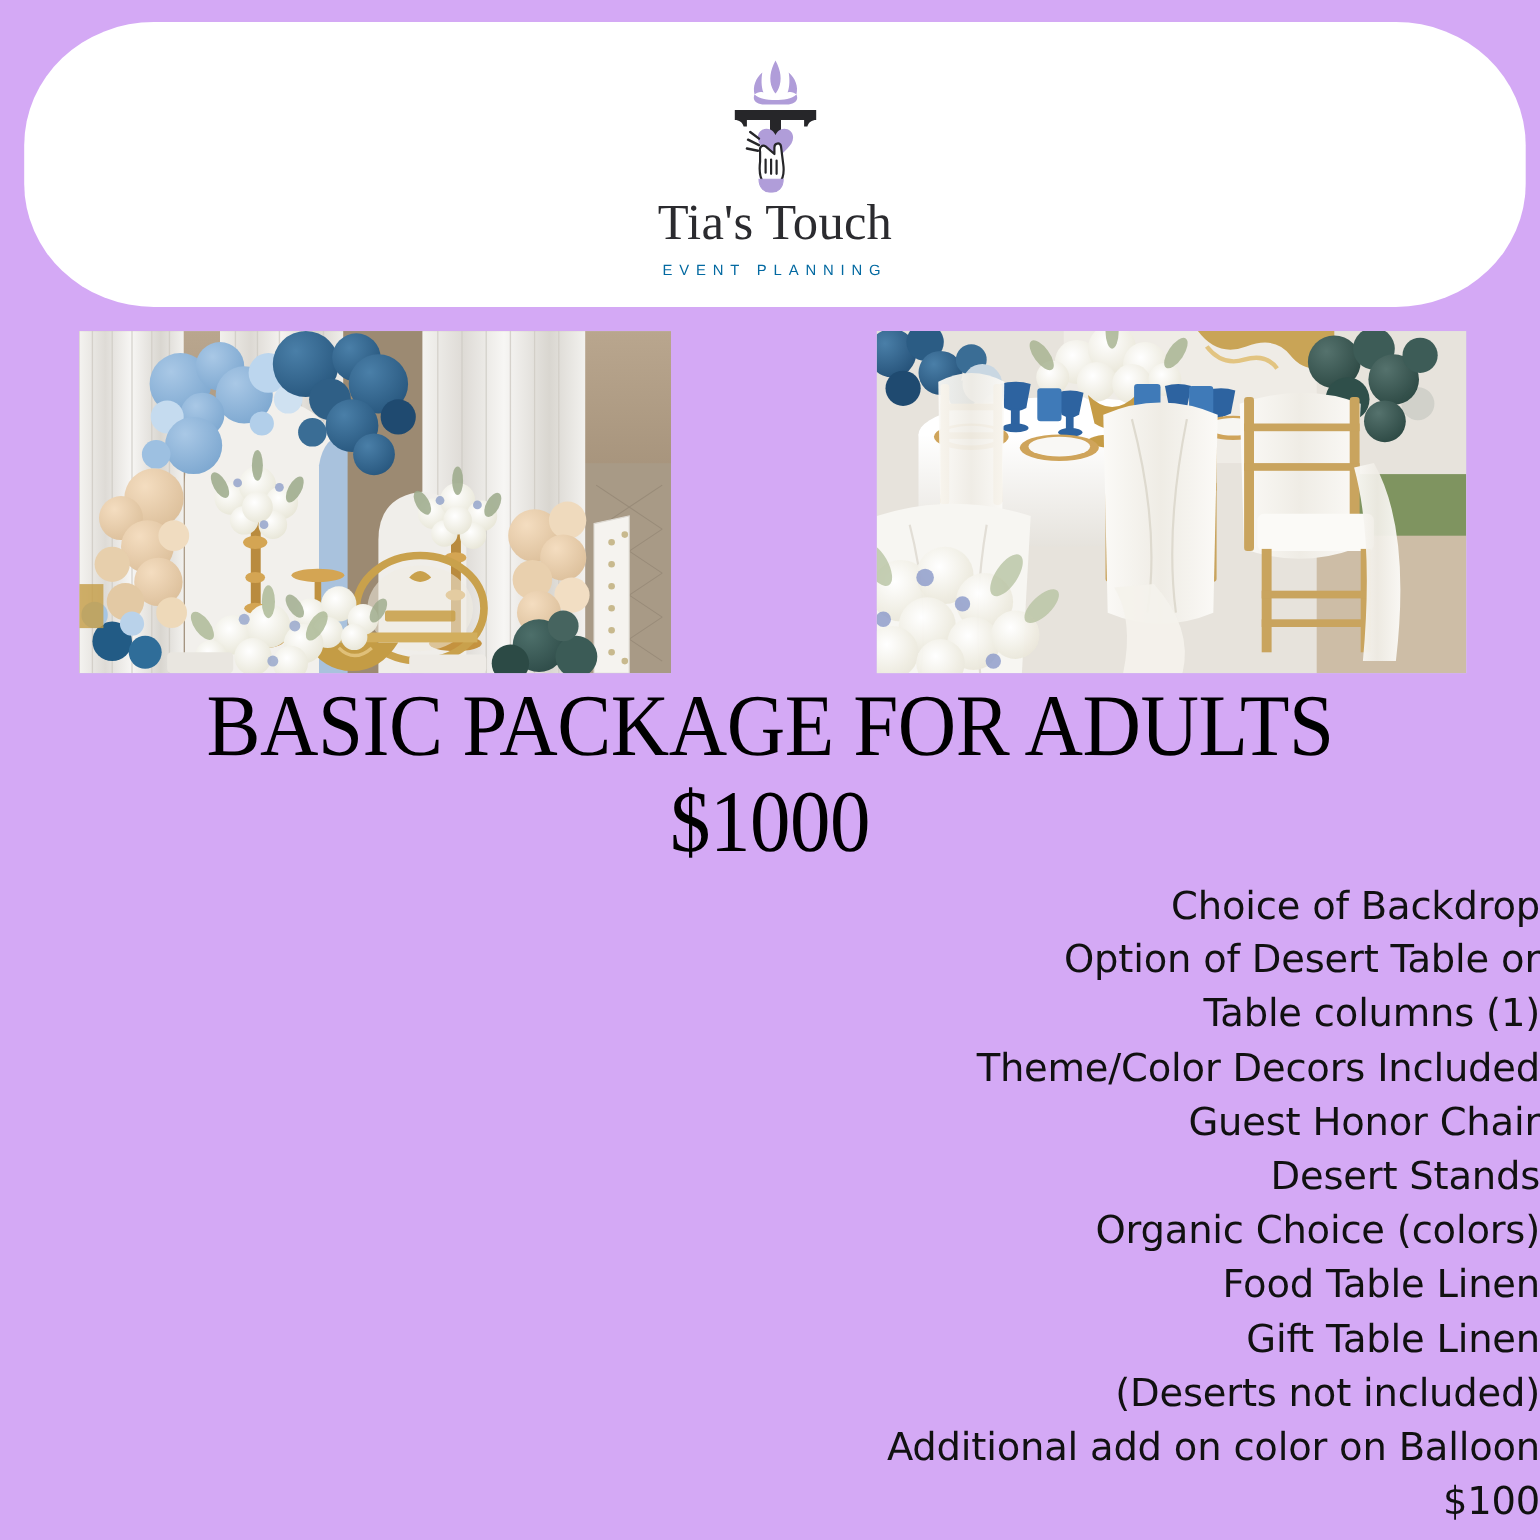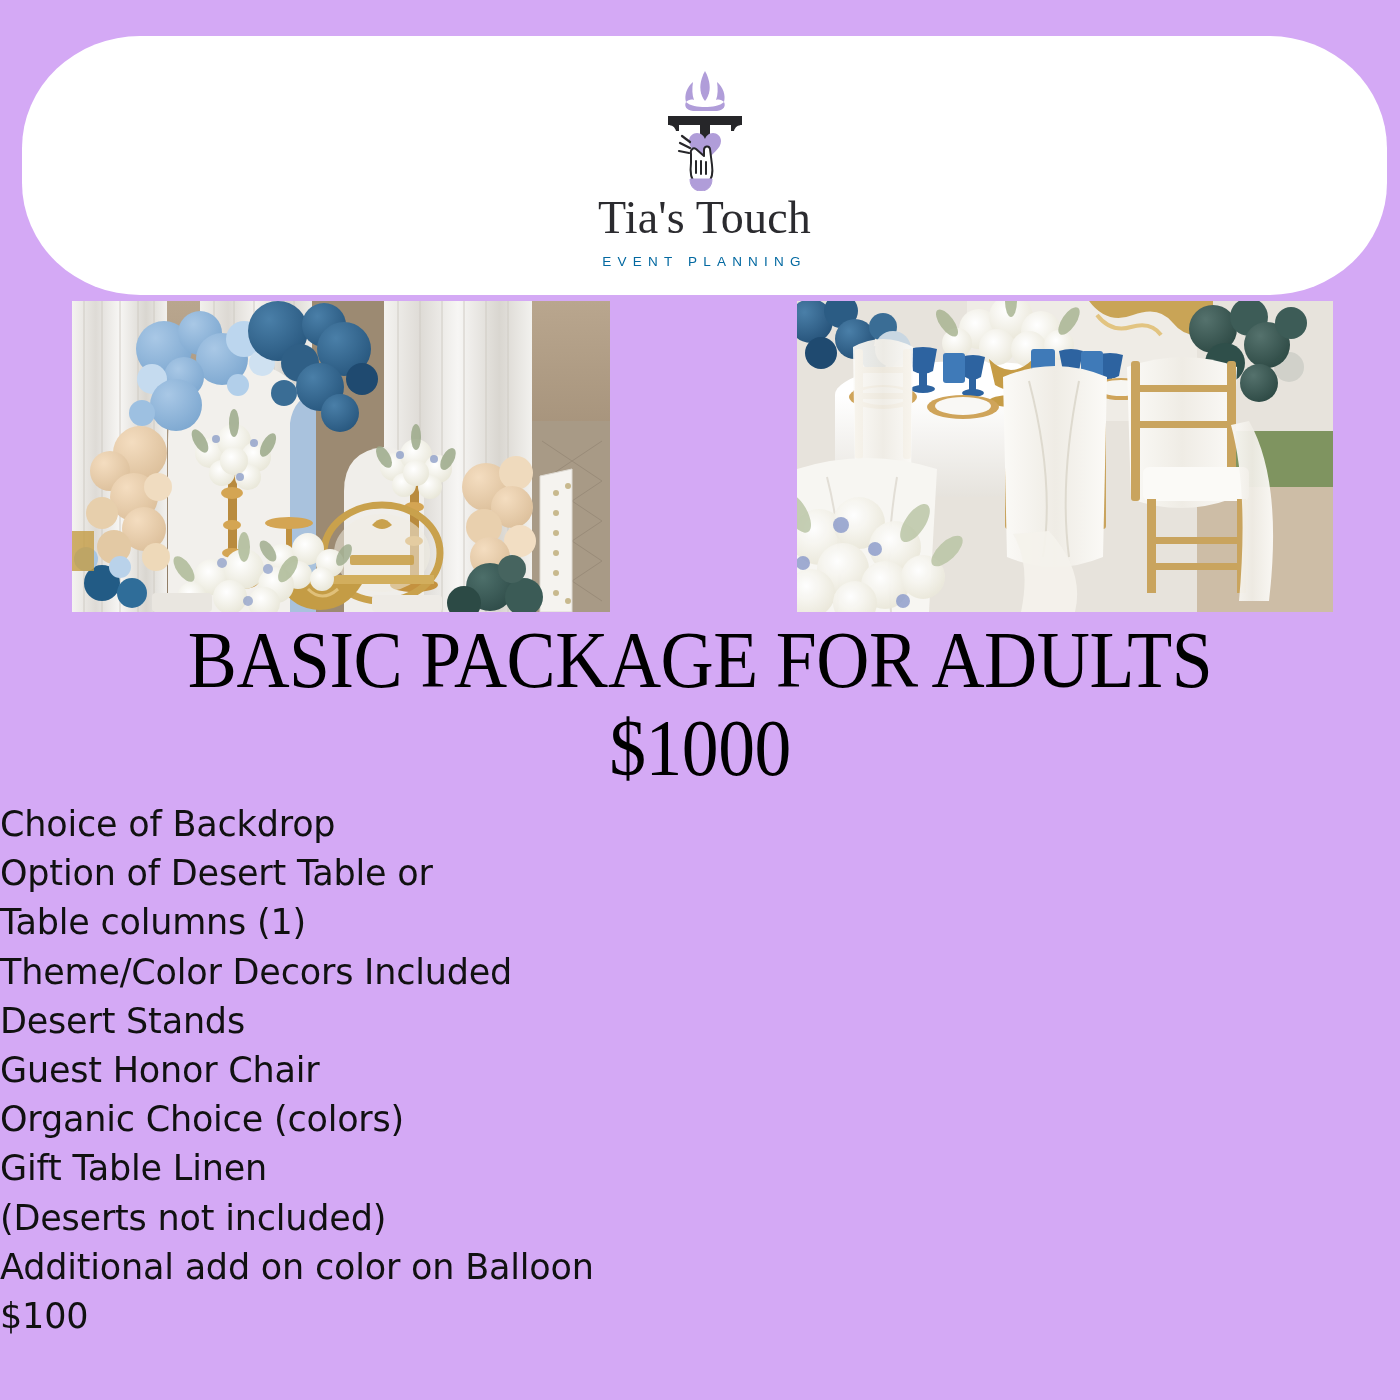--- a/index.html
+++ b/index.html
@@ -12,21 +12,21 @@
     background: #d4a9f5;
     font-family: "Liberation Sans", sans-serif;
     overflow: hidden;
     position: relative;
   }
 
   
   .logo-card {
     position: absolute;
     left: 22px;
-    top: 36px;
+    top: 20px;
     width: 1365px;
     height: 259px;
     background: #ffffff;
     border-radius: 118px / 112px;
     display: flex;
     align-items: center;
     justify-content: center;
     text-align: right;
   }
   .logo-block {
@@ -93,21 +93,21 @@
     display: block;
     margin-top: 6px;
   }
 
   
   .features {
     position: absolute;
     left: 0;
     top: 800px;
     width: 1400px;
-    text-align: left;
+    text-align: right;
     font-family: "DejaVu Sans", "Liberation Sans", sans-serif;
     color: #111111;
     font-size: 35px;
     line-height: 49.2px;
     font-weight: 400;
     letter-spacing: -0.2px;
   }
   .features .line { display: block; white-space: nowrap; }
 </style>
 </head>
@@ -564,20 +564,21 @@
 <div class="headline">
   <span>BASIC PACKAGE FOR ADULTS</span>
   <span class="price">$1000</span>
 </div>
 
 <div class="features">
   <span class="line">Choice of Backdrop</span>
   <span class="line">Option of Desert Table or</span>
   <span class="line">Table columns (1)</span>
   <span class="line">Theme/Color Decors Included</span>
+  <span class="line">Guest Honor Chair</span>
   <span class="line">Desert Stands</span>
-  <span class="line">Guest Honor Chair</span>
   <span class="line">Organic Choice (colors)</span>
+  <span class="line">Food Table Linen</span>
   <span class="line">Gift Table Linen</span>
   <span class="line">(Deserts not included)</span>
   <span class="line">Additional add on color on Balloon</span>
   <span class="line">$100</span>
 </div>
 
 </body></html>

